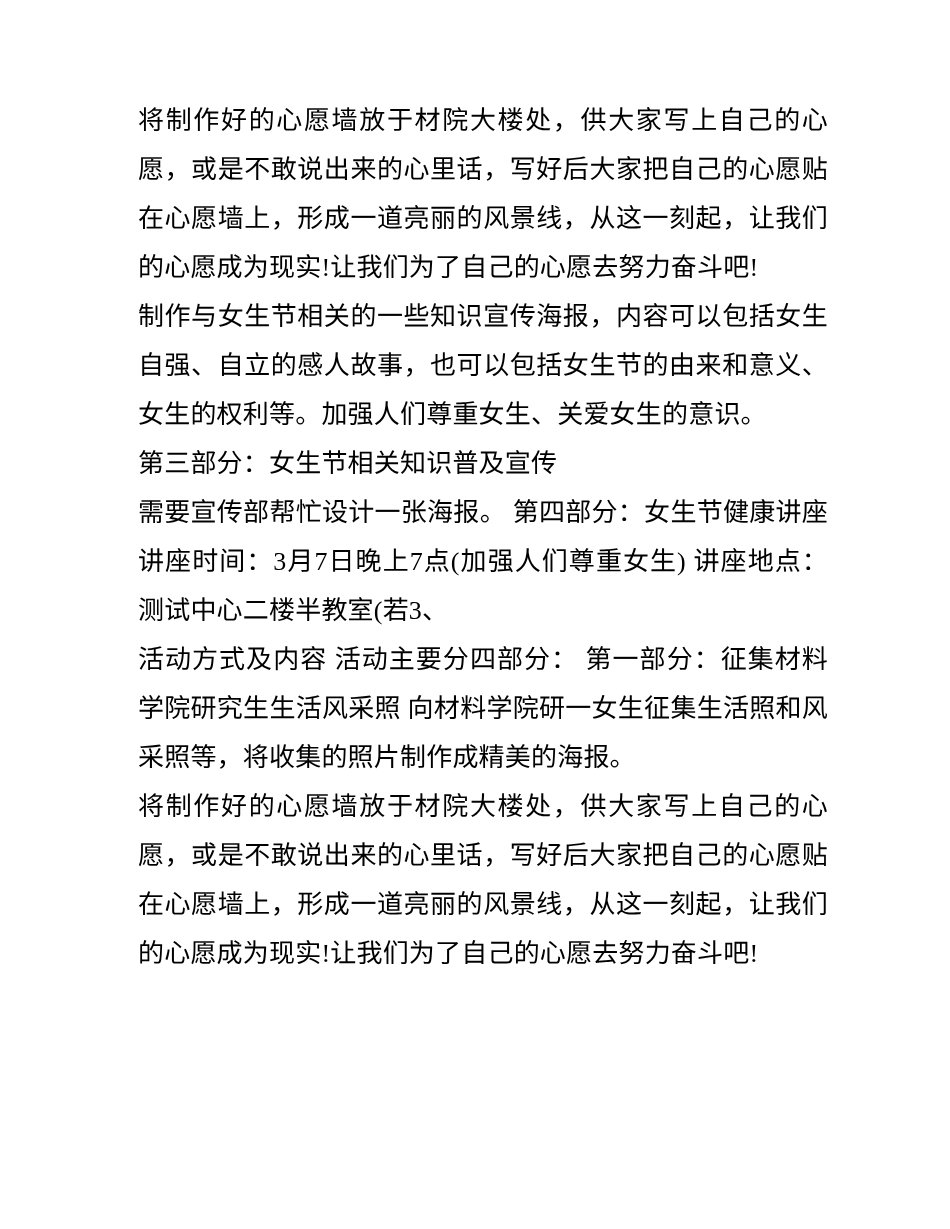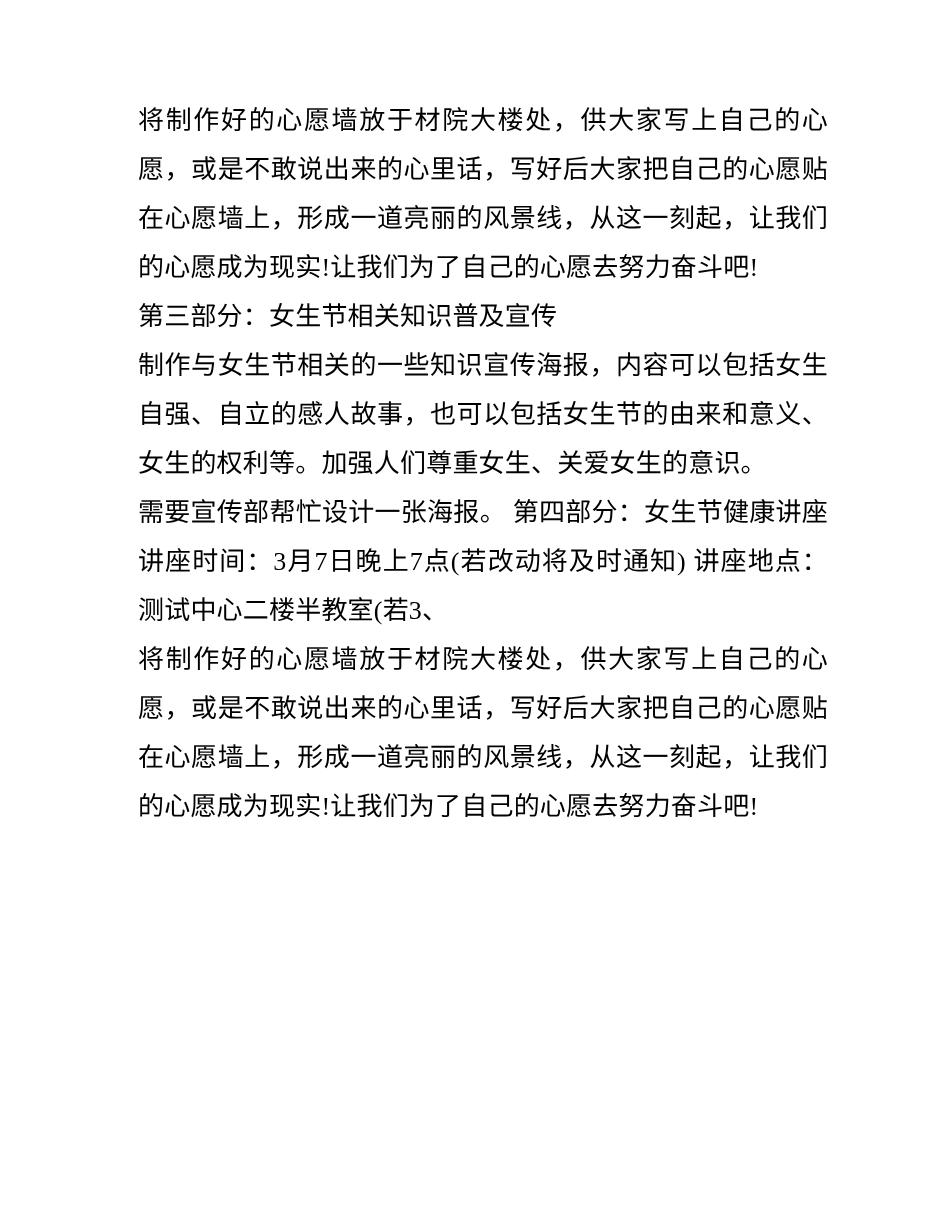--- a/index.html
+++ b/index.html
@@ -38,18 +38,19 @@
     word-break: break-all;
   }
   .para.tight { text-align: left; }
 </style>
 </head>
 <body>
 
 <div class="page">
   <div class="doc-body">
     <p class="para">将制作好的心愿墙放于材院大楼处，供大家写上自己的心愿，或是不敢说出来的心里话，写好后大家把自己的心愿贴在心愿墙上，形成一道亮丽的风景线，从这一刻起，让我们的心愿成为现实!让我们为了自己的心愿去努力奋斗吧!</p>
+    <p class="para">制作与女生节相关的一些知识宣传海报，内容可以包括女生自强、自立的感人故事，也可以包括女生节的由来和意义、女生的权利等。加强人们尊重女生、关爱女生的意识。</p>
     <p class="para tight">第三部分：女生节相关知识普及宣传</p>
-    <p class="para">制作与女生节相关的一些知识宣传海报，内容可以包括女生自强、自立的感人故事，也可以包括女生节的由来和意义、女生的权利等。加强人们尊重女生、关爱女生的意识。</p>
-    <p class="para">需要宣传部帮忙设计一张海报。 第四部分：女生节健康讲座讲座时间：3月7日晚上7点(若改动将及时通知) 讲座地点：测试中心二楼半教室(若3、</p>
+    <p class="para">需要宣传部帮忙设计一张海报。 第四部分：女生节健康讲座讲座时间：3月7日晚上7点(加强人们尊重女生) 讲座地点：测试中心二楼半教室(若3、</p>
+    <p class="para">活动方式及内容 活动主要分四部分： 第一部分：征集材料学院研究生生活风采照 向材料学院研一女生征集生活照和风采照等，将收集的照片制作成精美的海报。</p>
     <p class="para">将制作好的心愿墙放于材院大楼处，供大家写上自己的心愿，或是不敢说出来的心里话，写好后大家把自己的心愿贴在心愿墙上，形成一道亮丽的风景线，从这一刻起，让我们的心愿成为现实!让我们为了自己的心愿去努力奋斗吧!</p>
   </div>
 </div>
 
 </body></html>

